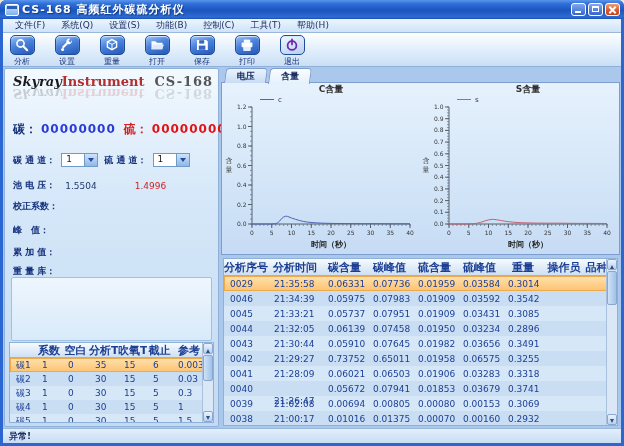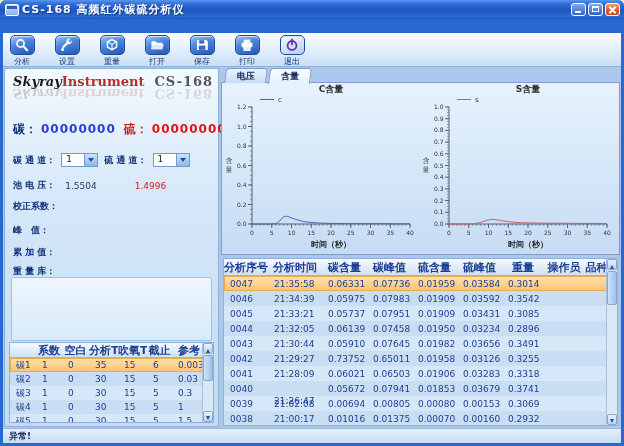--- a/index.html
+++ b/index.html
@@ -95,20 +95,29 @@
   <div class="titlebar">
     <span class="app-icon"></span>
     <span class="title-text">CS-168  高频红外碳硫分析仪</span>
     <span class="win-controls">
       <span class="wbtn min"></span>
       <span class="wbtn max"></span>
       <span class="wbtn close"></span>
     </span>
   </div>
 
+  <div class="menubar" id="menubar">
+      <span class="menu-item">文件(F)</span>
+      <span class="menu-item">系统(Q)</span>
+      <span class="menu-item">设置(S)</span>
+      <span class="menu-item">功能(B)</span>
+      <span class="menu-item">控制(C)</span>
+      <span class="menu-item">工具(T)</span>
+      <span class="menu-item">帮助(H)</span>
+    </div>
   <div class="toolbar" id="toolbar">
       <button class="tool-btn">
         <span class="tool-ico">
           <svg width="16" height="16" viewBox="0 0 16 16">
             <circle cx="6.5" cy="6.5" r="3.6" fill="none" stroke="#fff" stroke-width="1.6"></circle>
             <line x1="9.3" y1="9.3" x2="13.2" y2="13.2" stroke="#fff" stroke-width="2.1" stroke-linecap="round"></line>
           </svg>
         </span>
         <span class="tool-label">分析</span>
       </button>
@@ -553,21 +562,21 @@
               <span class="t-hcell" style="width: 54px;">分析时间</span>
               <span class="t-hcell" style="width: 45px;">碳含量</span>
               <span class="t-hcell" style="width: 45px;">碳峰值</span>
               <span class="t-hcell" style="width: 45px;">硫含量</span>
               <span class="t-hcell" style="width: 45px;">硫峰值</span>
               <span class="t-hcell" style="width: 42px;">重量</span>
               <span class="t-hcell" style="width: 40px;">操作员</span>
               <span class="t-hcell" style="width: 25px;">品种</span>
             </div>
             <div class="t-row sel">
-              <span class="t-cell" style="width: 44px;">0047</span>
+              <span class="t-cell" style="width: 44px;">0029</span>
               <span class="t-cell" style="width: 54px;">21:35:58</span>
               <span class="t-cell" style="width: 45px;">0.06331</span>
               <span class="t-cell" style="width: 45px;">0.07736</span>
               <span class="t-cell" style="width: 45px;">0.01959</span>
               <span class="t-cell" style="width: 45px;">0.03584</span>
               <span class="t-cell" style="width: 42px;">0.3014</span>
               <span class="t-cell" style="width: 40px;"></span>
               <span class="t-cell" style="width: 25px;"></span>
             </div>
             <div class="t-row alt">
@@ -613,21 +622,21 @@
               <span class="t-cell" style="width: 42px;">0.3491</span>
               <span class="t-cell" style="width: 40px;"></span>
               <span class="t-cell" style="width: 25px;"></span>
             </div>
             <div class="t-row alt">
               <span class="t-cell" style="width: 44px;">0042</span>
               <span class="t-cell" style="width: 54px;">21:29:27</span>
               <span class="t-cell" style="width: 45px;">0.73752</span>
               <span class="t-cell" style="width: 45px;">0.65011</span>
               <span class="t-cell" style="width: 45px;">0.01958</span>
-              <span class="t-cell" style="width: 45px;">0.03126</span>
+              <span class="t-cell" style="width: 45px;">0.06575</span>
               <span class="t-cell" style="width: 42px;">0.3255</span>
               <span class="t-cell" style="width: 40px;"></span>
               <span class="t-cell" style="width: 25px;"></span>
             </div>
             <div class="t-row">
               <span class="t-cell" style="width: 44px;">0041</span>
               <span class="t-cell" style="width: 54px;">21:28:09</span>
               <span class="t-cell" style="width: 45px;">0.06021</span>
               <span class="t-cell" style="width: 45px;">0.06503</span>
               <span class="t-cell" style="width: 45px;">0.01906</span>

